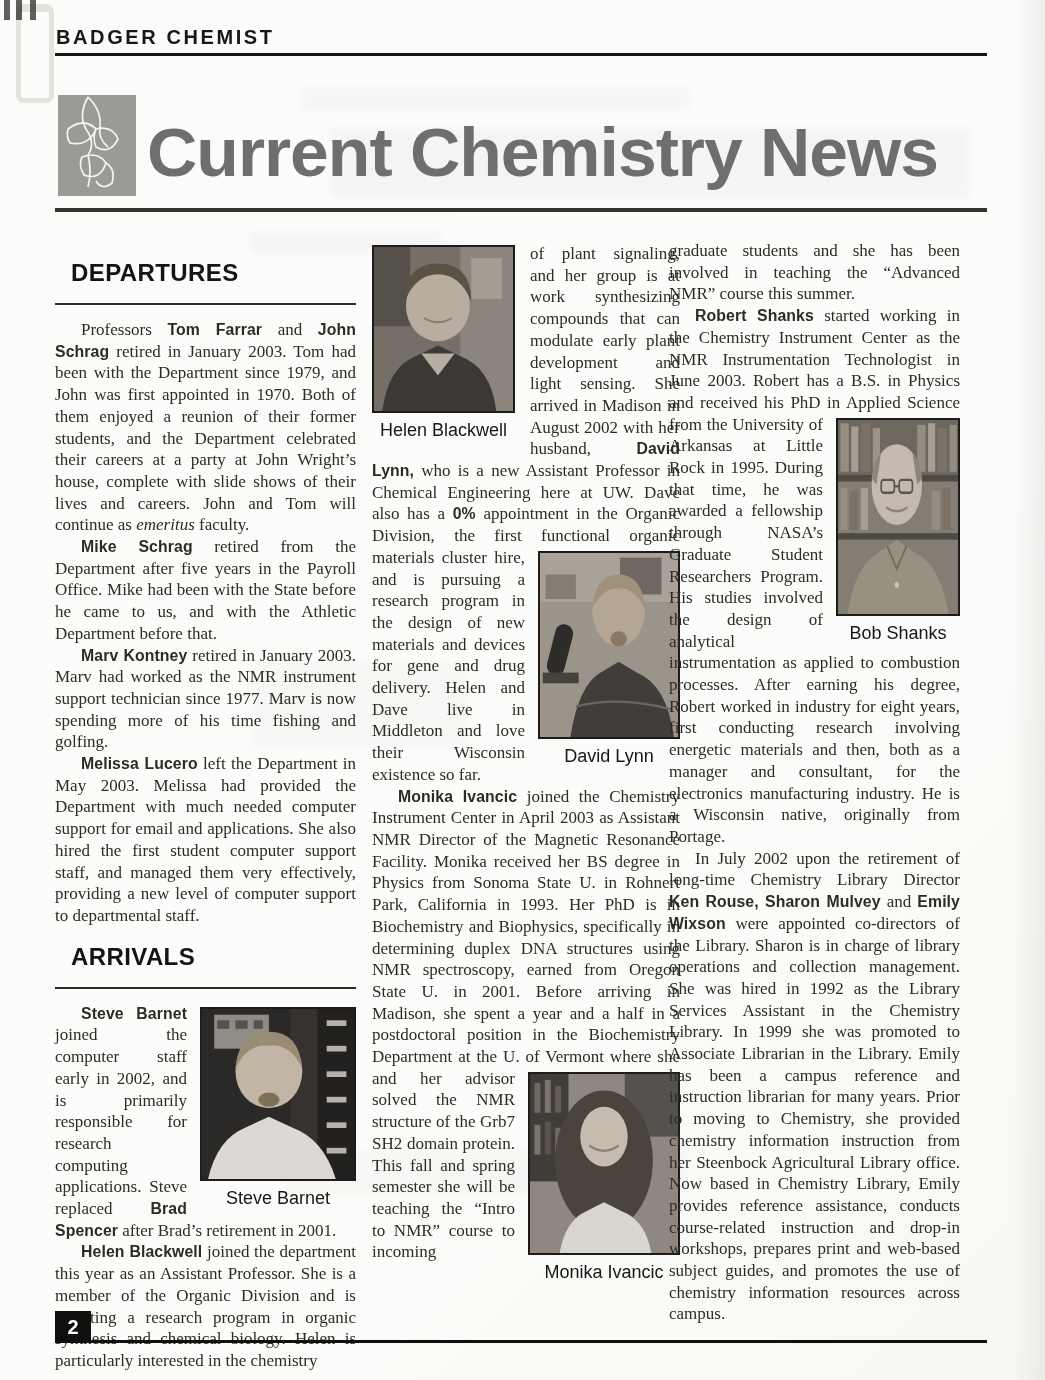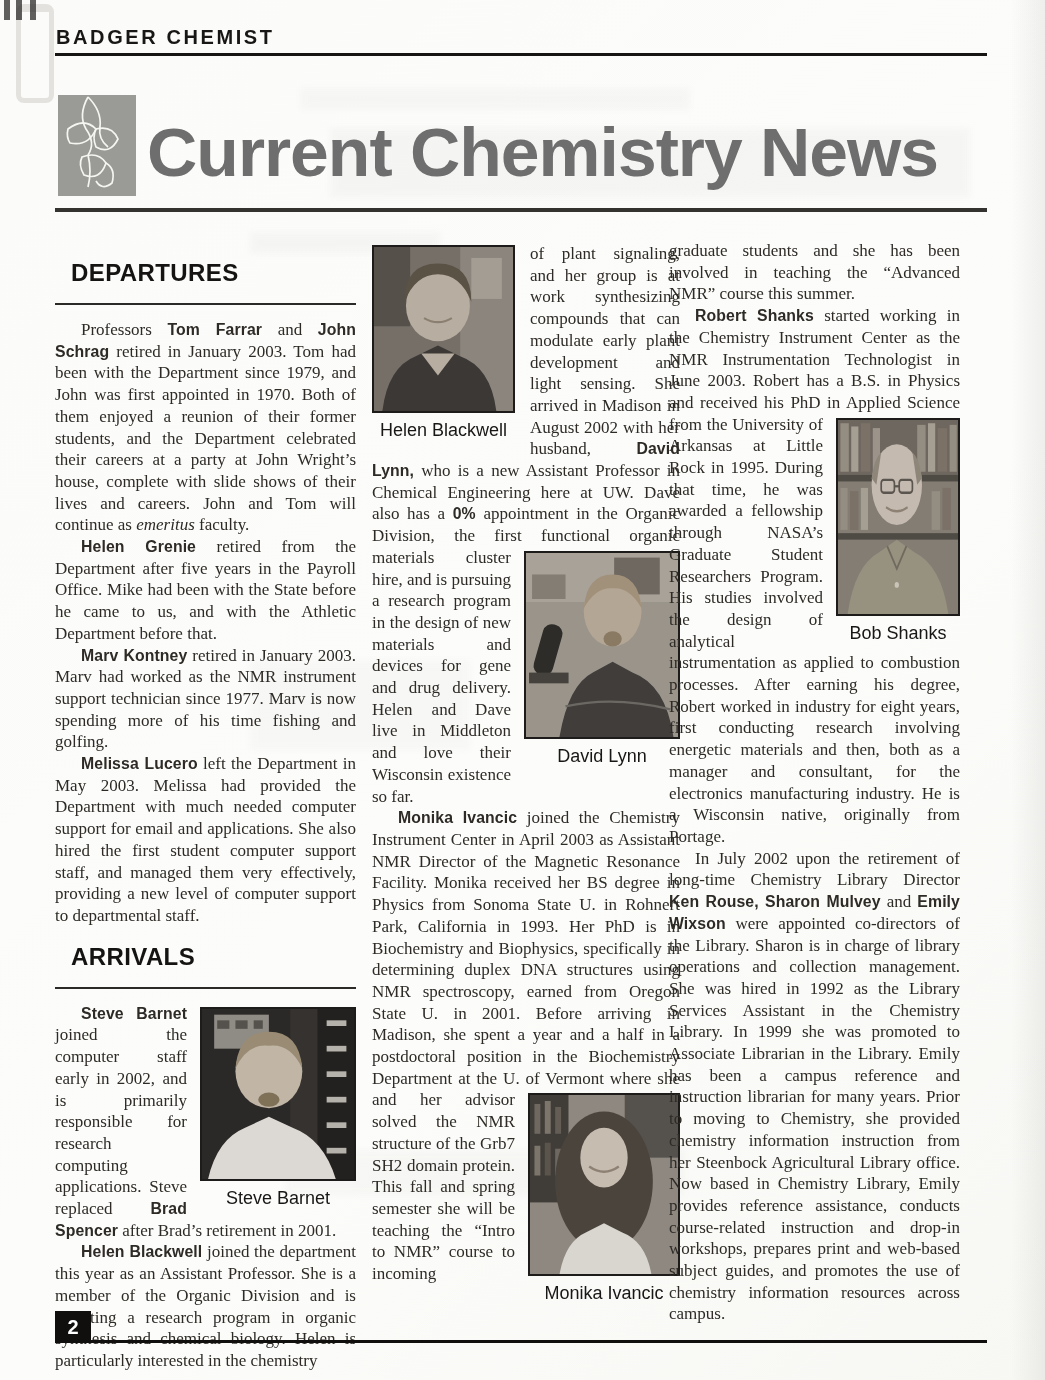--- a/index.html
+++ b/index.html
@@ -58,21 +58,21 @@
   .fig-right{float:right;margin:4px 0 5px 13px;}
   .fig-left{float:left;margin:2px 15px 4px 0;}
   .frame{display:block;border:2px solid #1d1c1a;box-sizing:border-box;overflow:hidden;}
   .frame svg{display:block;width:100%;height:100%;}
   .cap{
     display:block;text-align:center;padding-top:7px;
     font-family:"Liberation Sans",sans-serif;font-size:18px;color:#181716;
     text-indent:0;line-height:20px;
   }
   .fig-helen{width:143px;}  .fig-helen .frame{height:168px;}
-  .fig-david{width:156px;}  .fig-david .frame{height:188px;}
+  .fig-david{width:142px;}  .fig-david .frame{height:188px;}
   .fig-bob{width:124px;}    .fig-bob .frame{height:198px;}
   .fig-steve{width:156px;}  .fig-steve .frame{height:174px;}
   .fig-monika{width:152px;} .fig-monika .frame{height:183px;}
   
   .foot-rule{position:absolute;left:55px;top:1340px;width:932px;height:3px;background:#100f0e;}
   .page-box{
     position:absolute;left:55px;top:1311px;width:36px;height:32px;background:#100f0e;
     color:#fff;font-family:"Liberation Sans",sans-serif;font-weight:bold;font-size:20px;
     display:flex;align-items:center;justify-content:center;
   }
@@ -109,21 +109,21 @@
     </svg>
   </div>
   <div class="masthead-title">Current Chemistry News</div>
   <div class="rule-mast"></div>
 
   <div class="col col1">
     <h2 class="sec">DEPARTURES</h2>
     <div class="sec-rule"></div>
 
     <p class="body-p rich"><span>Professors </span><b>Tom Farrar</b><span> and </span><b>John Schrag</b><span> retired in January 2003. Tom had been with the Department since 1979, and John was first appointed in 1970. Both of them enjoyed a reunion of their former students, and the Department celebrated their careers at a party at John Wright’s house, complete with slide shows of their lives and careers. John and Tom will continue as </span><i>emeritus</i><span> faculty.</span></p>
-    <p class="body-p rich"><b>Helen Grenie</b><span> retired from the Department after five years in the Payroll Office. Mike had been with the State before he came to us, and with the Athletic Department before that.</span></p>
+    <p class="body-p rich"><b>Mike Schrag</b><span> retired from the Department after five years in the Payroll Office. Mike had been with the State before he came to us, and with the Athletic Department before that.</span></p>
     <p class="body-p rich"><b>Marv Kontney</b><span> retired in January 2003. Marv had worked as the NMR instrument support technician since 1977. Marv is now spending more of his time fishing and golfing.</span></p>
     <p class="body-p rich"><b>Melissa Lucero</b><span> left the Department in May 2003. Melissa had provided the Department with much needed computer support for email and applications. She also hired the first student computer support staff, and managed them very effectively, providing a new level of computer support to departmental staff.</span></p>
 
     <h2 class="sec arrivals-gap">ARRIVALS</h2>
     <div class="sec-rule"></div>
 
     <p class="body-p rich">
       <span class="fig fig-right fig-steve">
         <span class="frame">
           <svg viewBox="0 0 100 120" preserveAspectRatio="none">

